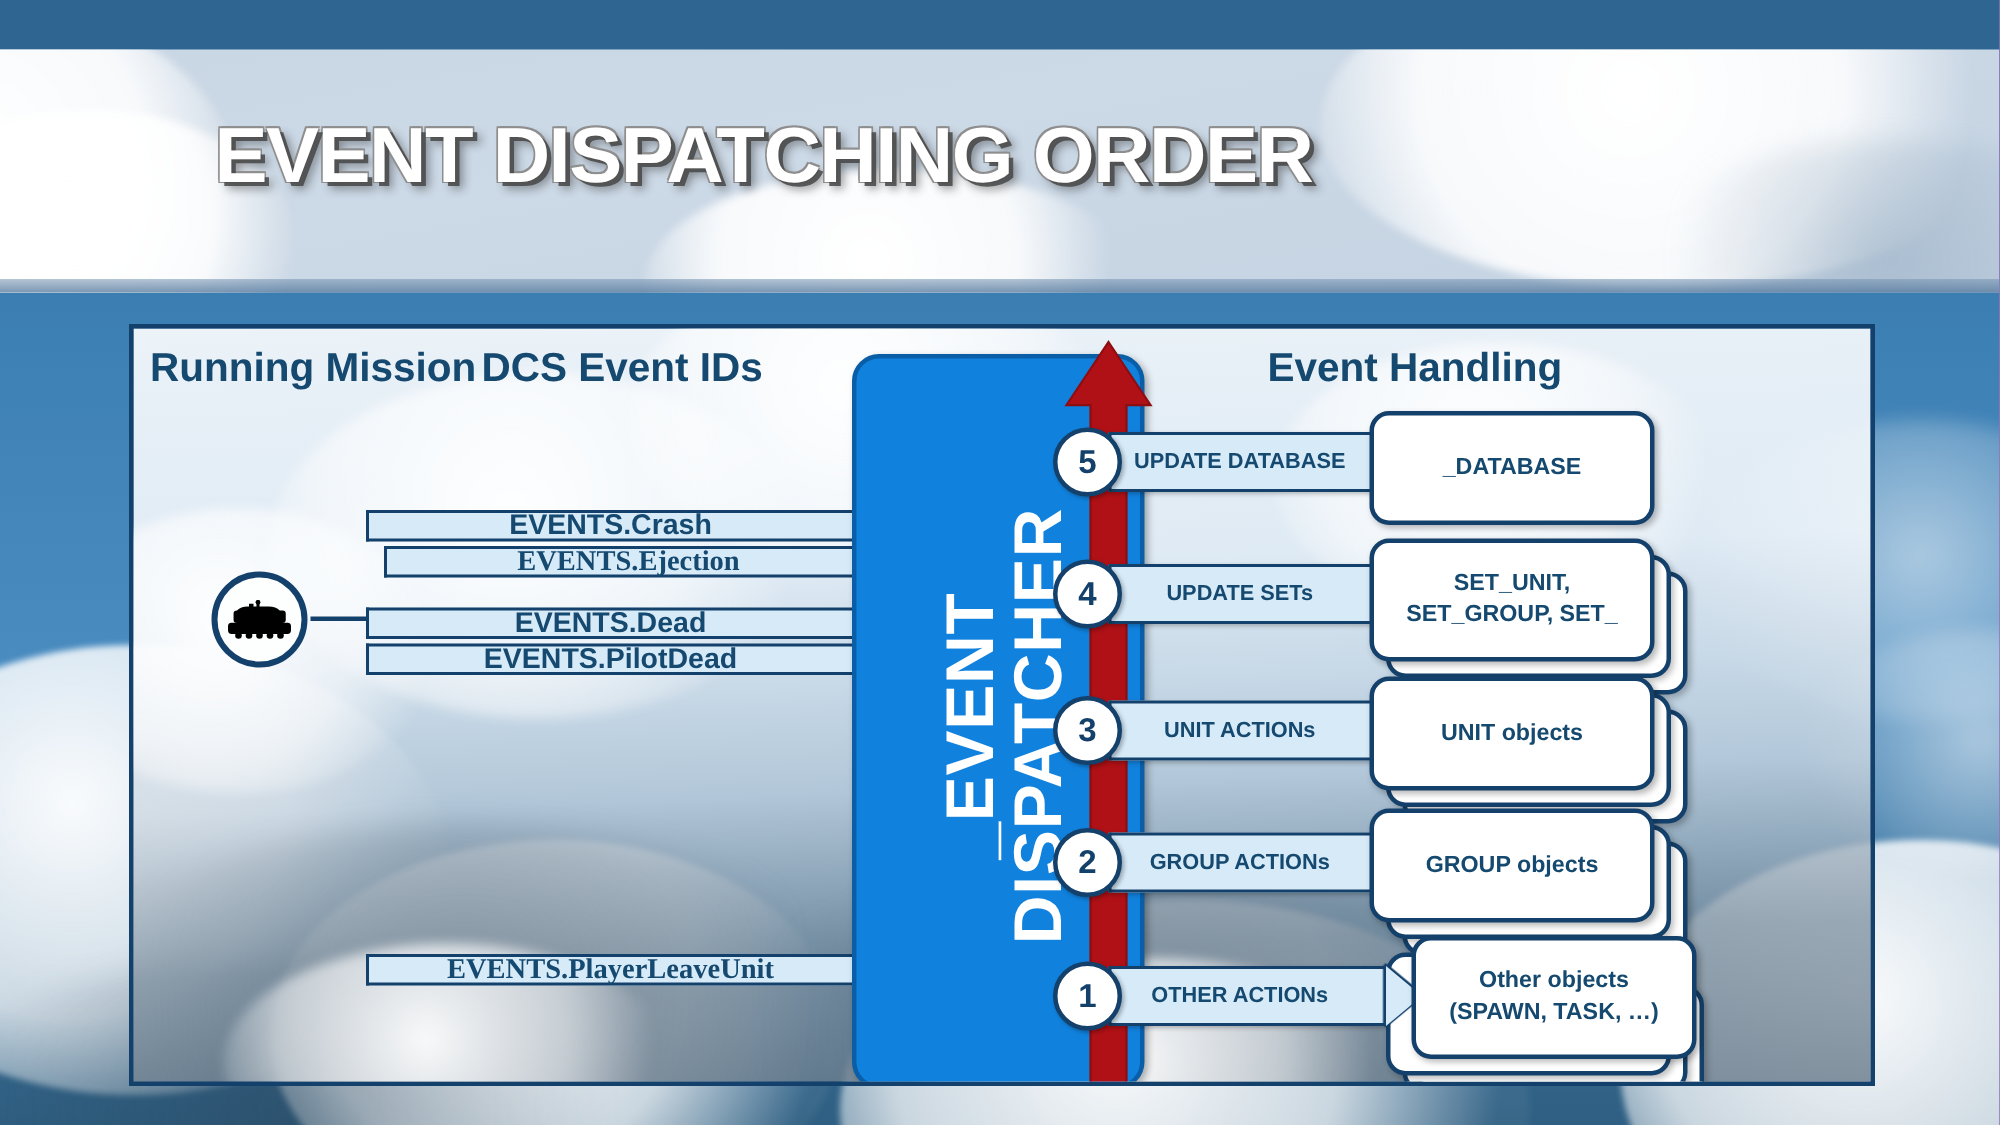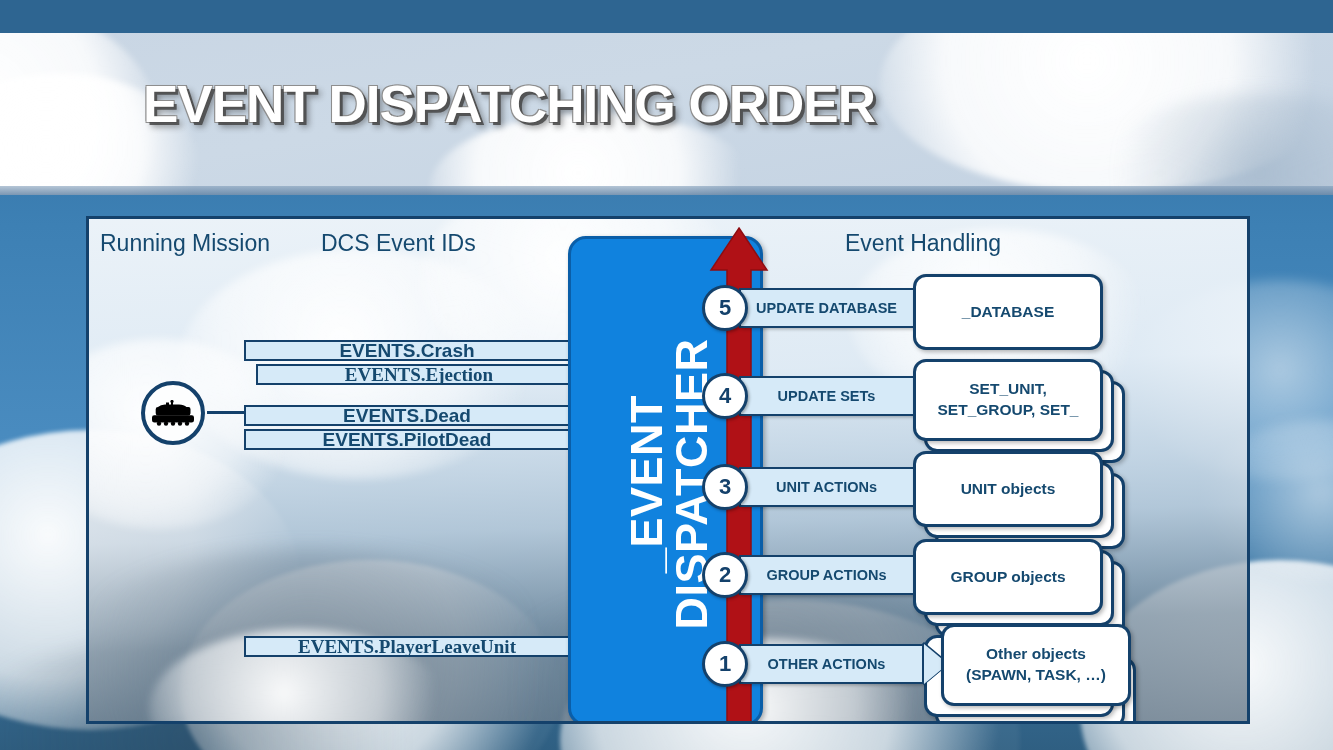--- a/index.html
+++ b/index.html
@@ -104,22 +104,22 @@
   #content-panel .phaze {
     position: absolute; border-radius: 50%;
     background: radial-gradient(circle at 50% 50%, rgba(96,114,130,0.45) 0%, rgba(96,114,130,0.15) 55%, rgba(96,114,130,0) 80%);
     filter: blur(9px);
   }
 
   
   .col-header {
     position: absolute;
     color: #15496f;
-    font-weight: normal;
-    font-size: 23px;
+    font-weight: bold;
+    font-size: 27px;
     white-space: nowrap;
     z-index: 12;
   }
   #hdr-running  { left: 11px;  top: 11px; }
   #hdr-dcs      { left: 232px; top: 11px; }
   #hdr-handling { left: 756px; top: 11px; }
 
   
   #tank-badge {
     position: absolute; left: 52px; top: 162px;

